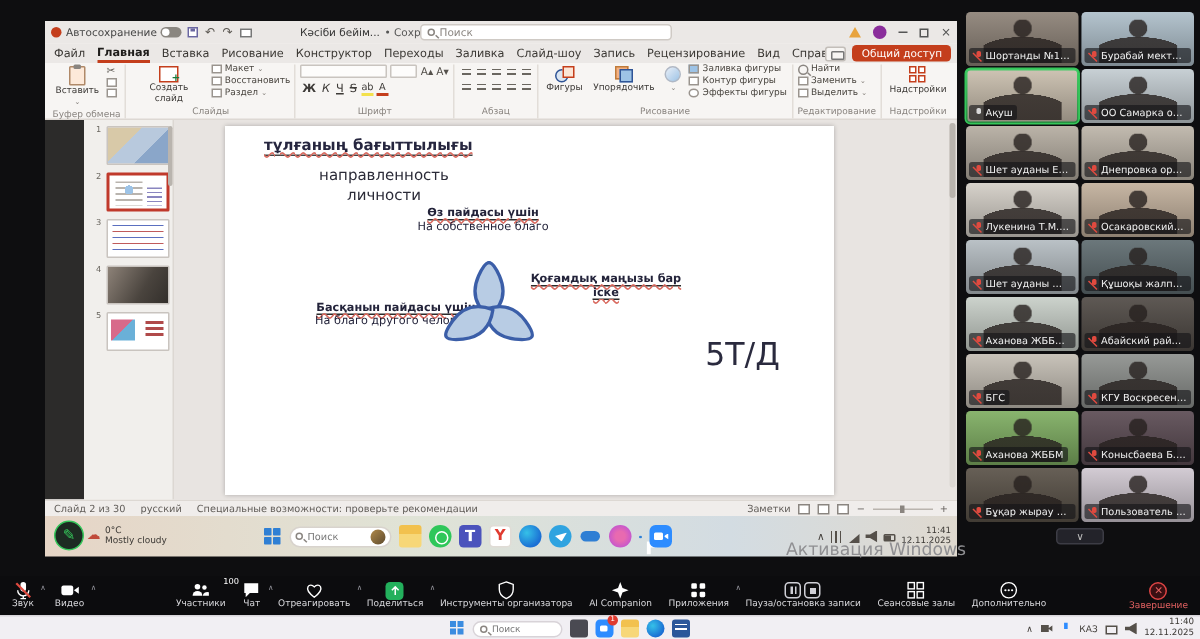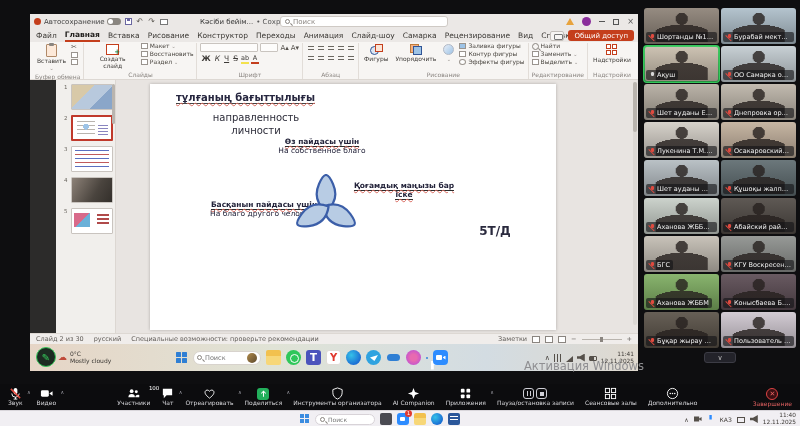--- a/index.html
+++ b/index.html
@@ -105,21 +105,21 @@
   .cscroll::before{content:"";position:absolute;left:0;top:0;width:4px;height:50px;background:#b9b4ae;border-radius:2px;}
 
   
   .slide{position:absolute;left:34px;top:4px;width:406px;height:246px;background:#fff;box-shadow:0 0 3px rgba(0,0,0,.25);}
   .kz{font-weight:bold;border-bottom:1px solid #2b2b2b;text-decoration:underline wavy 1px #d96a5f;}
   .s-title{position:absolute;left:26px;top:8px;font-size:10px;color:#26263f;font-weight:600;border-bottom:1px solid #444;text-decoration:underline wavy 1px #d96a5f;}
   .s-sub{position:absolute;left:38px;top:27px;width:136px;text-align:center;font-size:10px;color:#2b2b38;line-height:1.3;}
   .s-top{position:absolute;left:118px;top:53px;width:108px;text-align:center;font-size:7.5px;color:#23233a;line-height:1.25;}
   .s-left{position:absolute;left:58px;top:116px;width:112px;text-align:center;font-size:7.5px;color:#23233a;line-height:1.25;}
   .s-right{position:absolute;left:196px;top:97px;width:116px;text-align:center;font-size:7.5px;color:#23233a;line-height:1.25;}
-  .s-big{position:absolute;left:298px;top:140px;width:94px;text-align:center;font-size:12px;font-weight:bold;color:#2a2a3e;}
+  .s-big{position:absolute;left:298px;top:140px;width:94px;text-align:center;font-size:21px;font-weight:normal;color:#2a2a3e;}
   .s-vals{position:absolute;left:280px;top:170px;width:126px;text-align:center;font-size:7.8px;font-weight:bold;color:#2a2a3e;line-height:1.3;}
   .s-vals div{text-decoration:underline wavy 1px #d96a5f;}
   .triq{position:absolute;left:142px;top:90px;}
 
   
   .statusbar{height:11px;background:#f0edeb;border-top:1px solid #ddd8d3;display:flex;align-items:center;padding:0 6px;font-size:6.5px;color:#605c58;gap:10px;}
   .sright{margin-left:auto;display:flex;align-items:center;gap:5px;}
   .vic{width:8px;height:7px;border:1px solid #8a8580;background:#fff;}
   .zslider{width:40px;height:1px;background:#b9b4ae;position:relative;}
   .zslider::after{content:"";position:absolute;left:18px;top:-2px;width:3px;height:5px;background:#8a8580;}
@@ -262,23 +262,23 @@
         </span>
       </div>
 
       <div class="tabsrow">
         <span class="mtab">Файл</span>
         <span class="mtab active">Главная</span>
         <span class="mtab">Вставка</span>
         <span class="mtab">Рисование</span>
         <span class="mtab">Конструктор</span>
         <span class="mtab">Переходы</span>
-        <span class="mtab">Анимация</span>
+        <span class="mtab">Заливка</span>
         <span class="mtab">Слайд-шоу</span>
-        <span class="mtab">Самарка</span>
+        <span class="mtab">Запись</span>
         <span class="mtab">Рецензирование</span>
         <span class="mtab">Вид</span>
         <span class="mtab">Справка</span>
         <span class="tabs-right">
           <span class="commentbtn"></span>
           <span class="sharebtn">
               <span>Общий доступ</span>
             </span>
         </span>
       </div>

